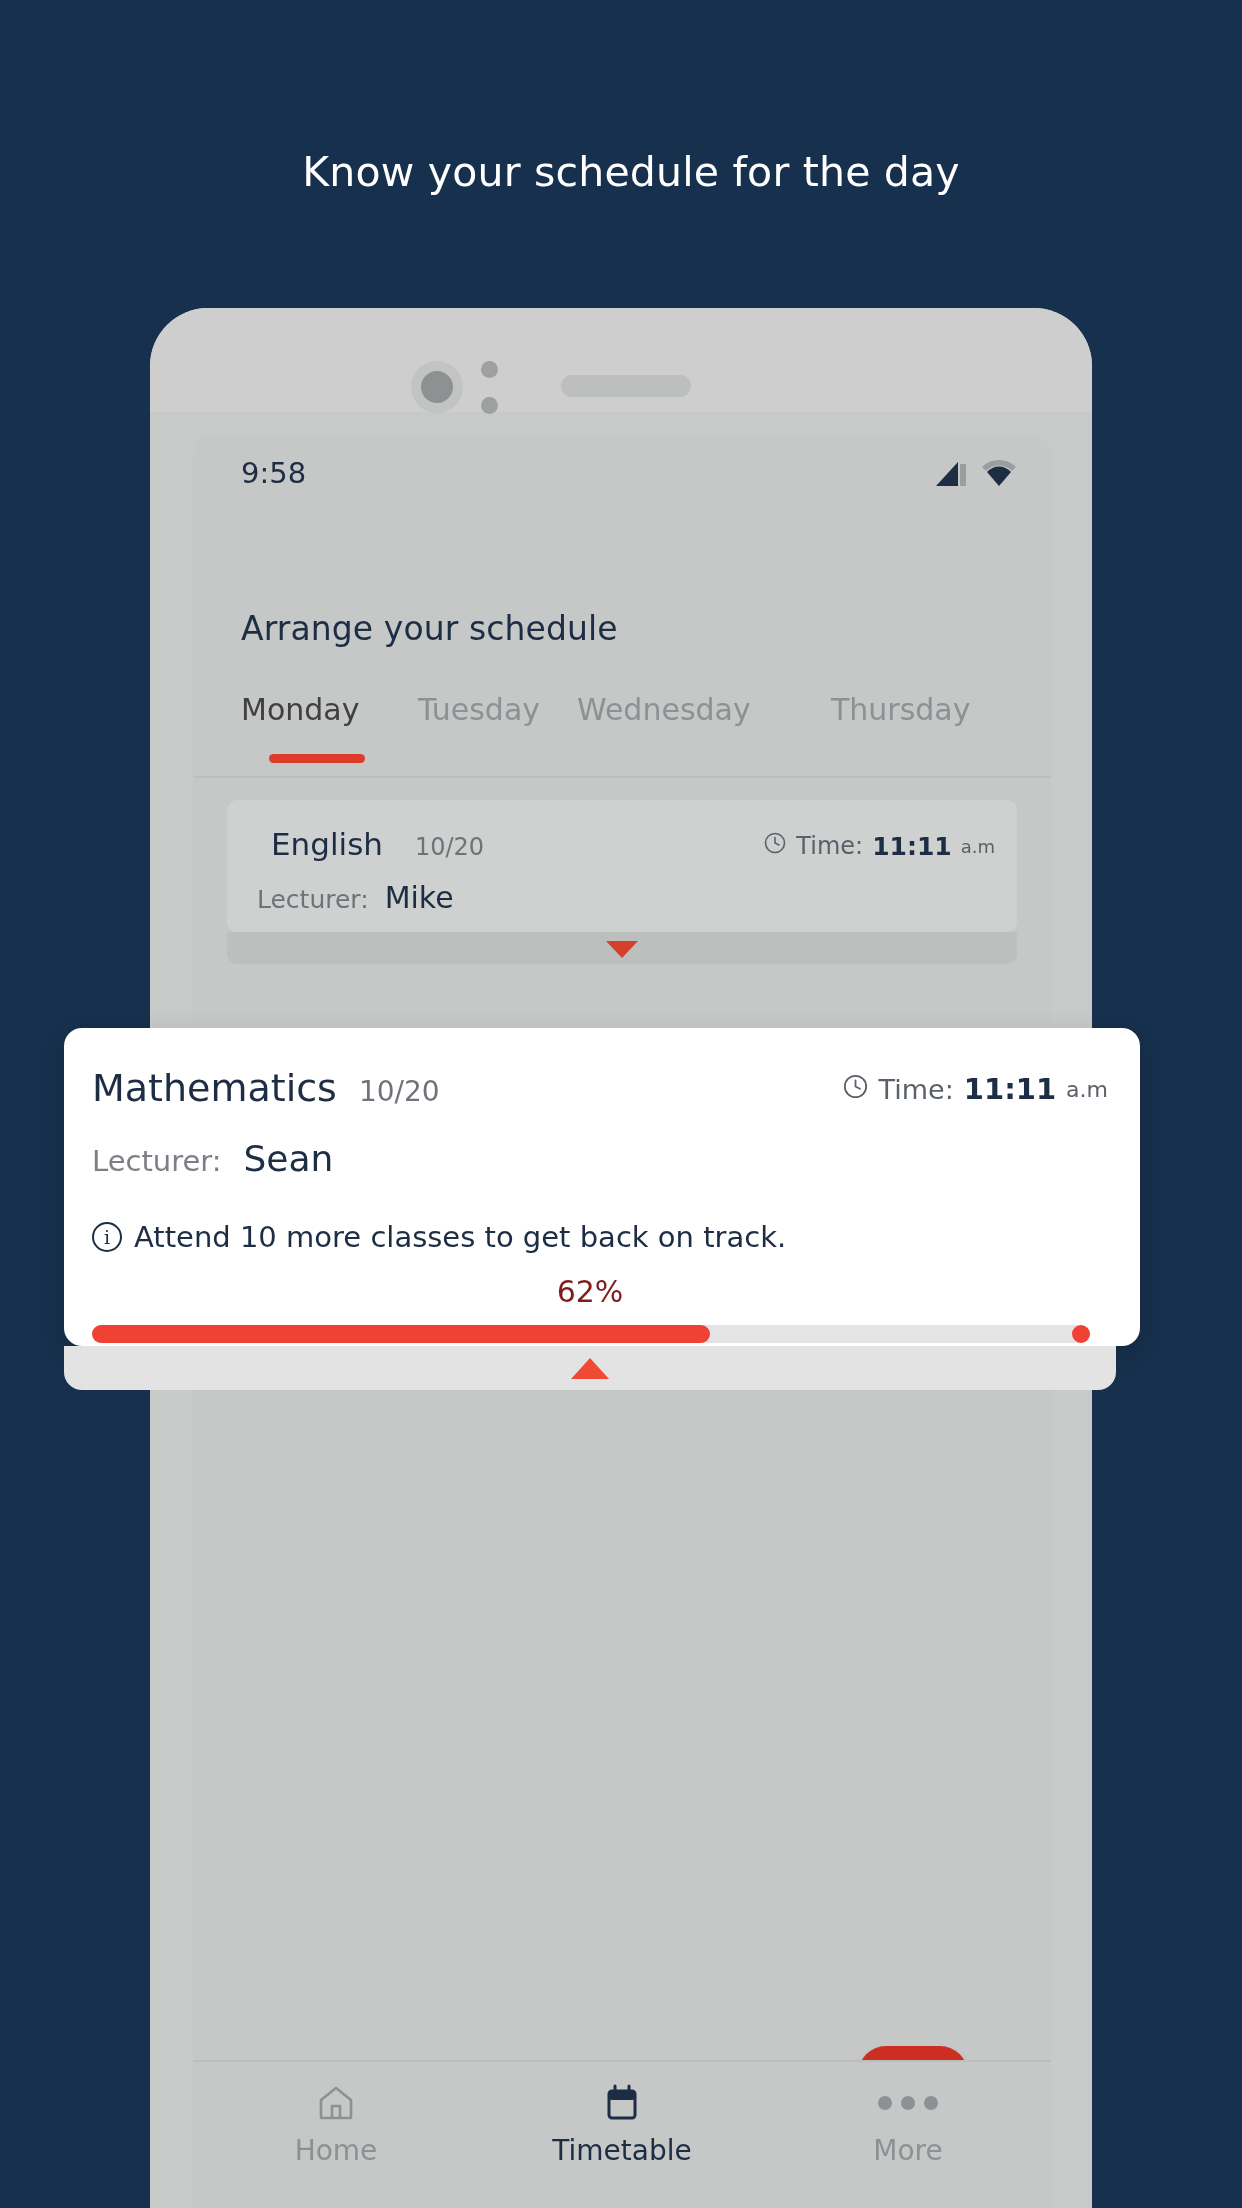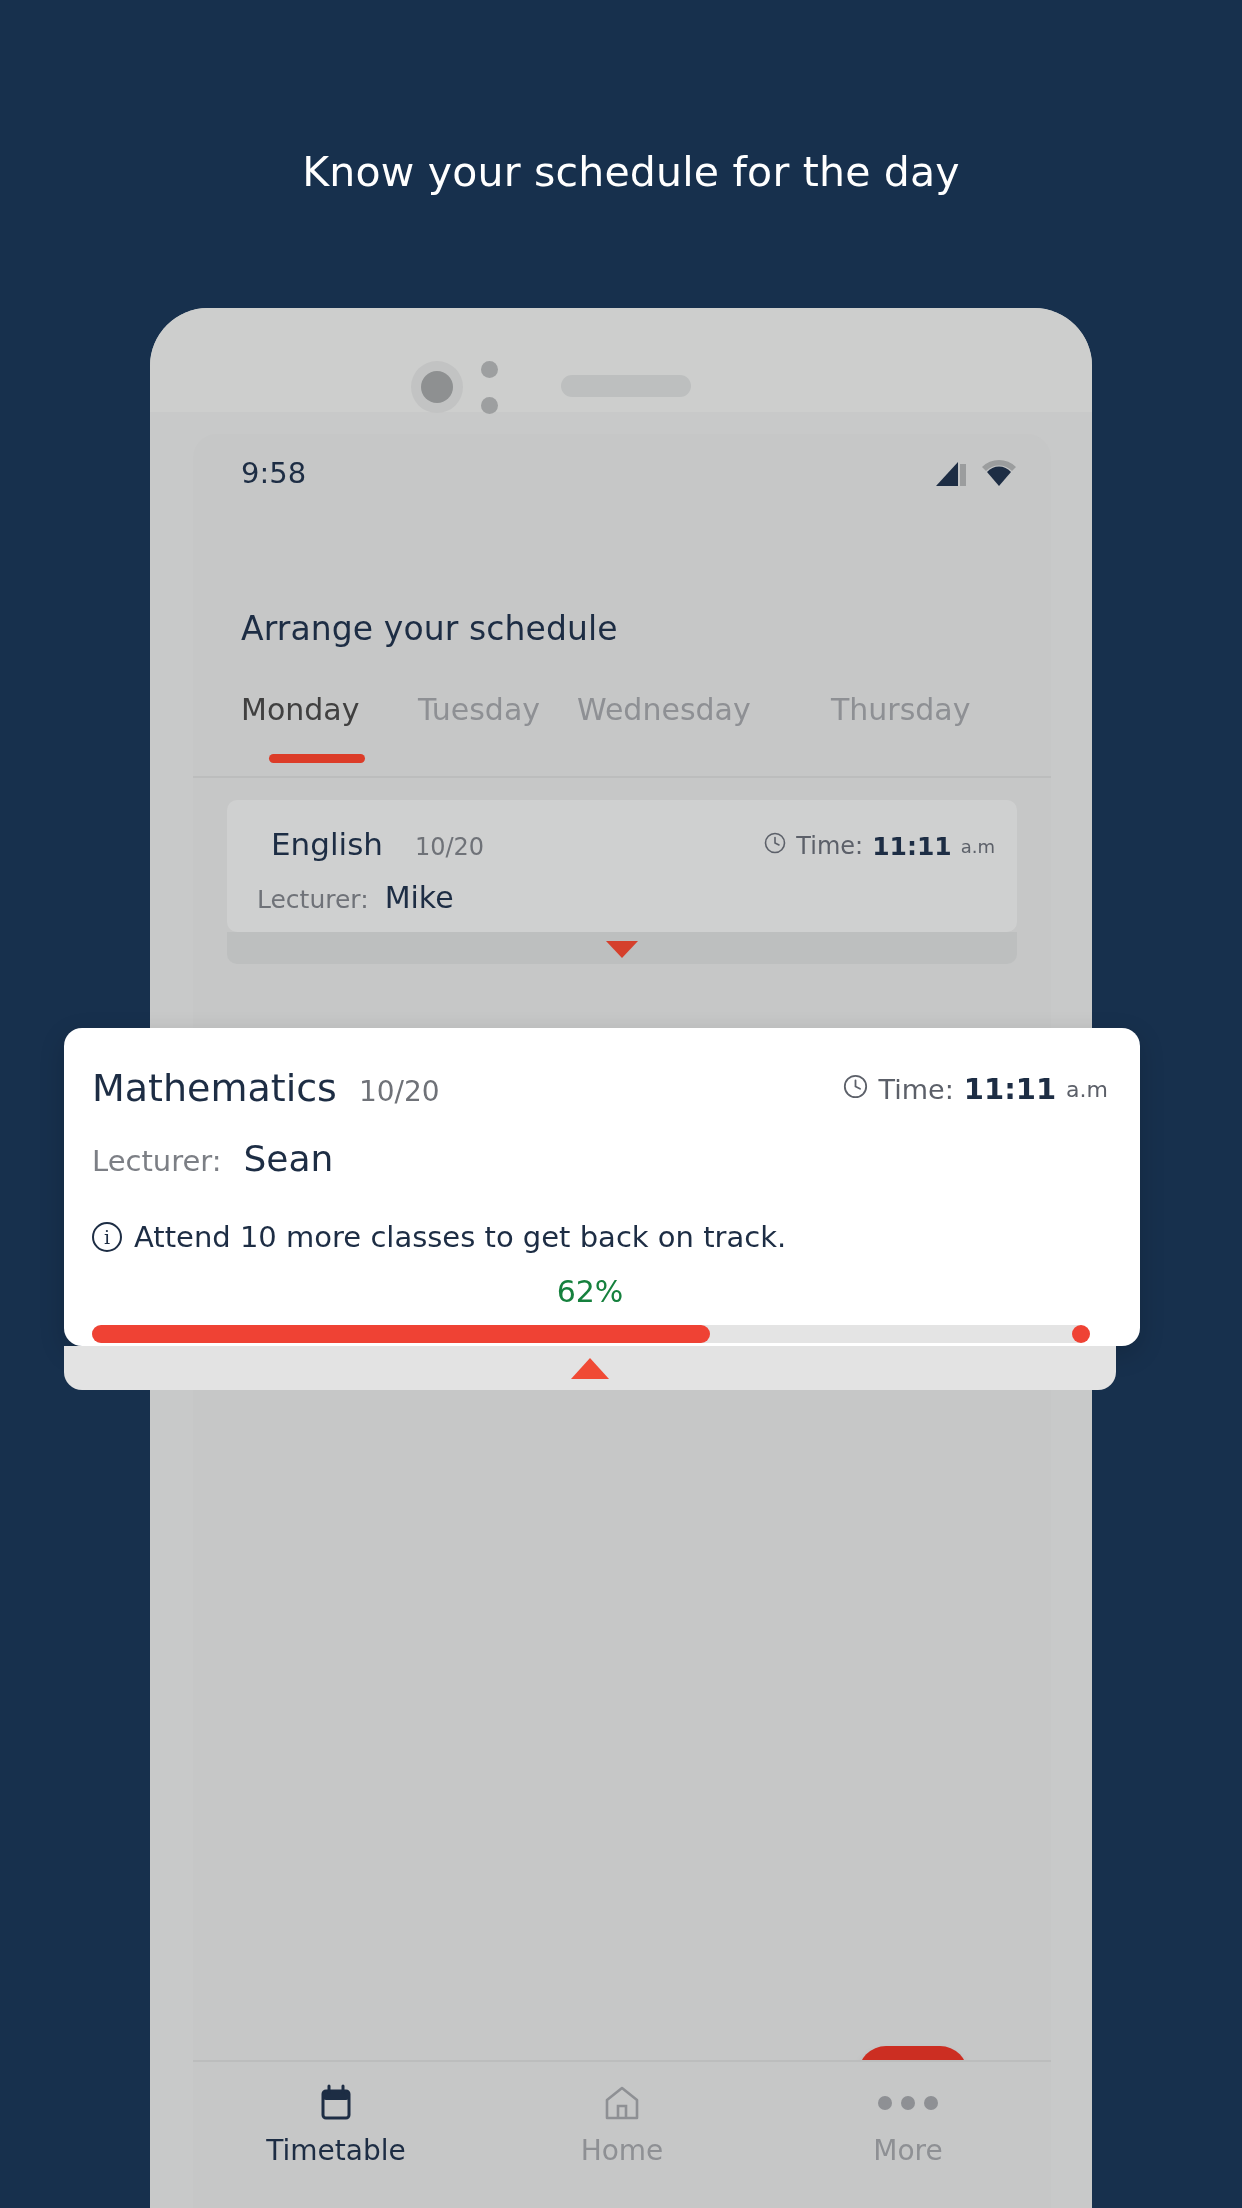--- a/index.html
+++ b/index.html
@@ -374,21 +374,21 @@
     font-family: "DejaVu Serif", serif;
     line-height: 1;
   }
   .ov-pct {
     position: absolute;
     left: 0;
     top: 246px;
     width: 1052px;
     text-align: center;
     font-size: 30px;
-    color: #15803d;
+    color: #7f1d1d;
   }
   .progress-track {
     position: absolute;
     left: 28px;
     top: 297px;
     width: 996px;
     height: 18px;
     background: #e4e4e4;
     border-radius: 9px;
   }
@@ -500,38 +500,38 @@
   </div>
 
   <div class="content-area">
     <div class="fab">
       <div class="plus-h"></div>
       <div class="plus-v"></div>
     </div>
   </div>
 
   <div class="bottom-nav">
+    <div class="nav-item">
+      <span class="nav-icon">
+        <svg width="46" height="46" viewBox="0 0 46 46">
+          <path d="M8 20 L23 8 L38 20 L38 38 L8 38 Z" fill="none" stroke="#8e9094" stroke-width="2.6" stroke-linejoin="round"></path>
+          <path d="M19 38 L19 26 L27 26 L27 38" fill="none" stroke="#8e9094" stroke-width="2.6"></path>
+        </svg>
+      </span>
+      <span class="nav-label">Home</span>
+    </div>
     <div class="nav-item active">
       <span class="nav-icon">
         <svg width="46" height="46" viewBox="0 0 46 46">
           <rect x="10" y="11" width="26" height="27" rx="3" fill="none" stroke="#1d2d44" stroke-width="3"></rect>
           <rect x="10" y="11" width="26" height="9" rx="3" fill="#1d2d44"></rect>
           <path d="M16 6 L16 12 M30 6 L30 12" stroke="#1d2d44" stroke-width="3" stroke-linecap="round"></path>
         </svg>
       </span>
       <span class="nav-label">Timetable</span>
-    </div>
-    <div class="nav-item">
-      <span class="nav-icon">
-        <svg width="46" height="46" viewBox="0 0 46 46">
-          <path d="M8 20 L23 8 L38 20 L38 38 L8 38 Z" fill="none" stroke="#8e9094" stroke-width="2.6" stroke-linejoin="round"></path>
-          <path d="M19 38 L19 26 L27 26 L27 38" fill="none" stroke="#8e9094" stroke-width="2.6"></path>
-        </svg>
-      </span>
-      <span class="nav-label">Home</span>
     </div>
     <div class="nav-item">
       <span class="nav-icon">
         <span class="dots-icon">
           <i></i>
             <i></i>
             <i></i>
         </span>
       </span>
       <span class="nav-label">More</span>

